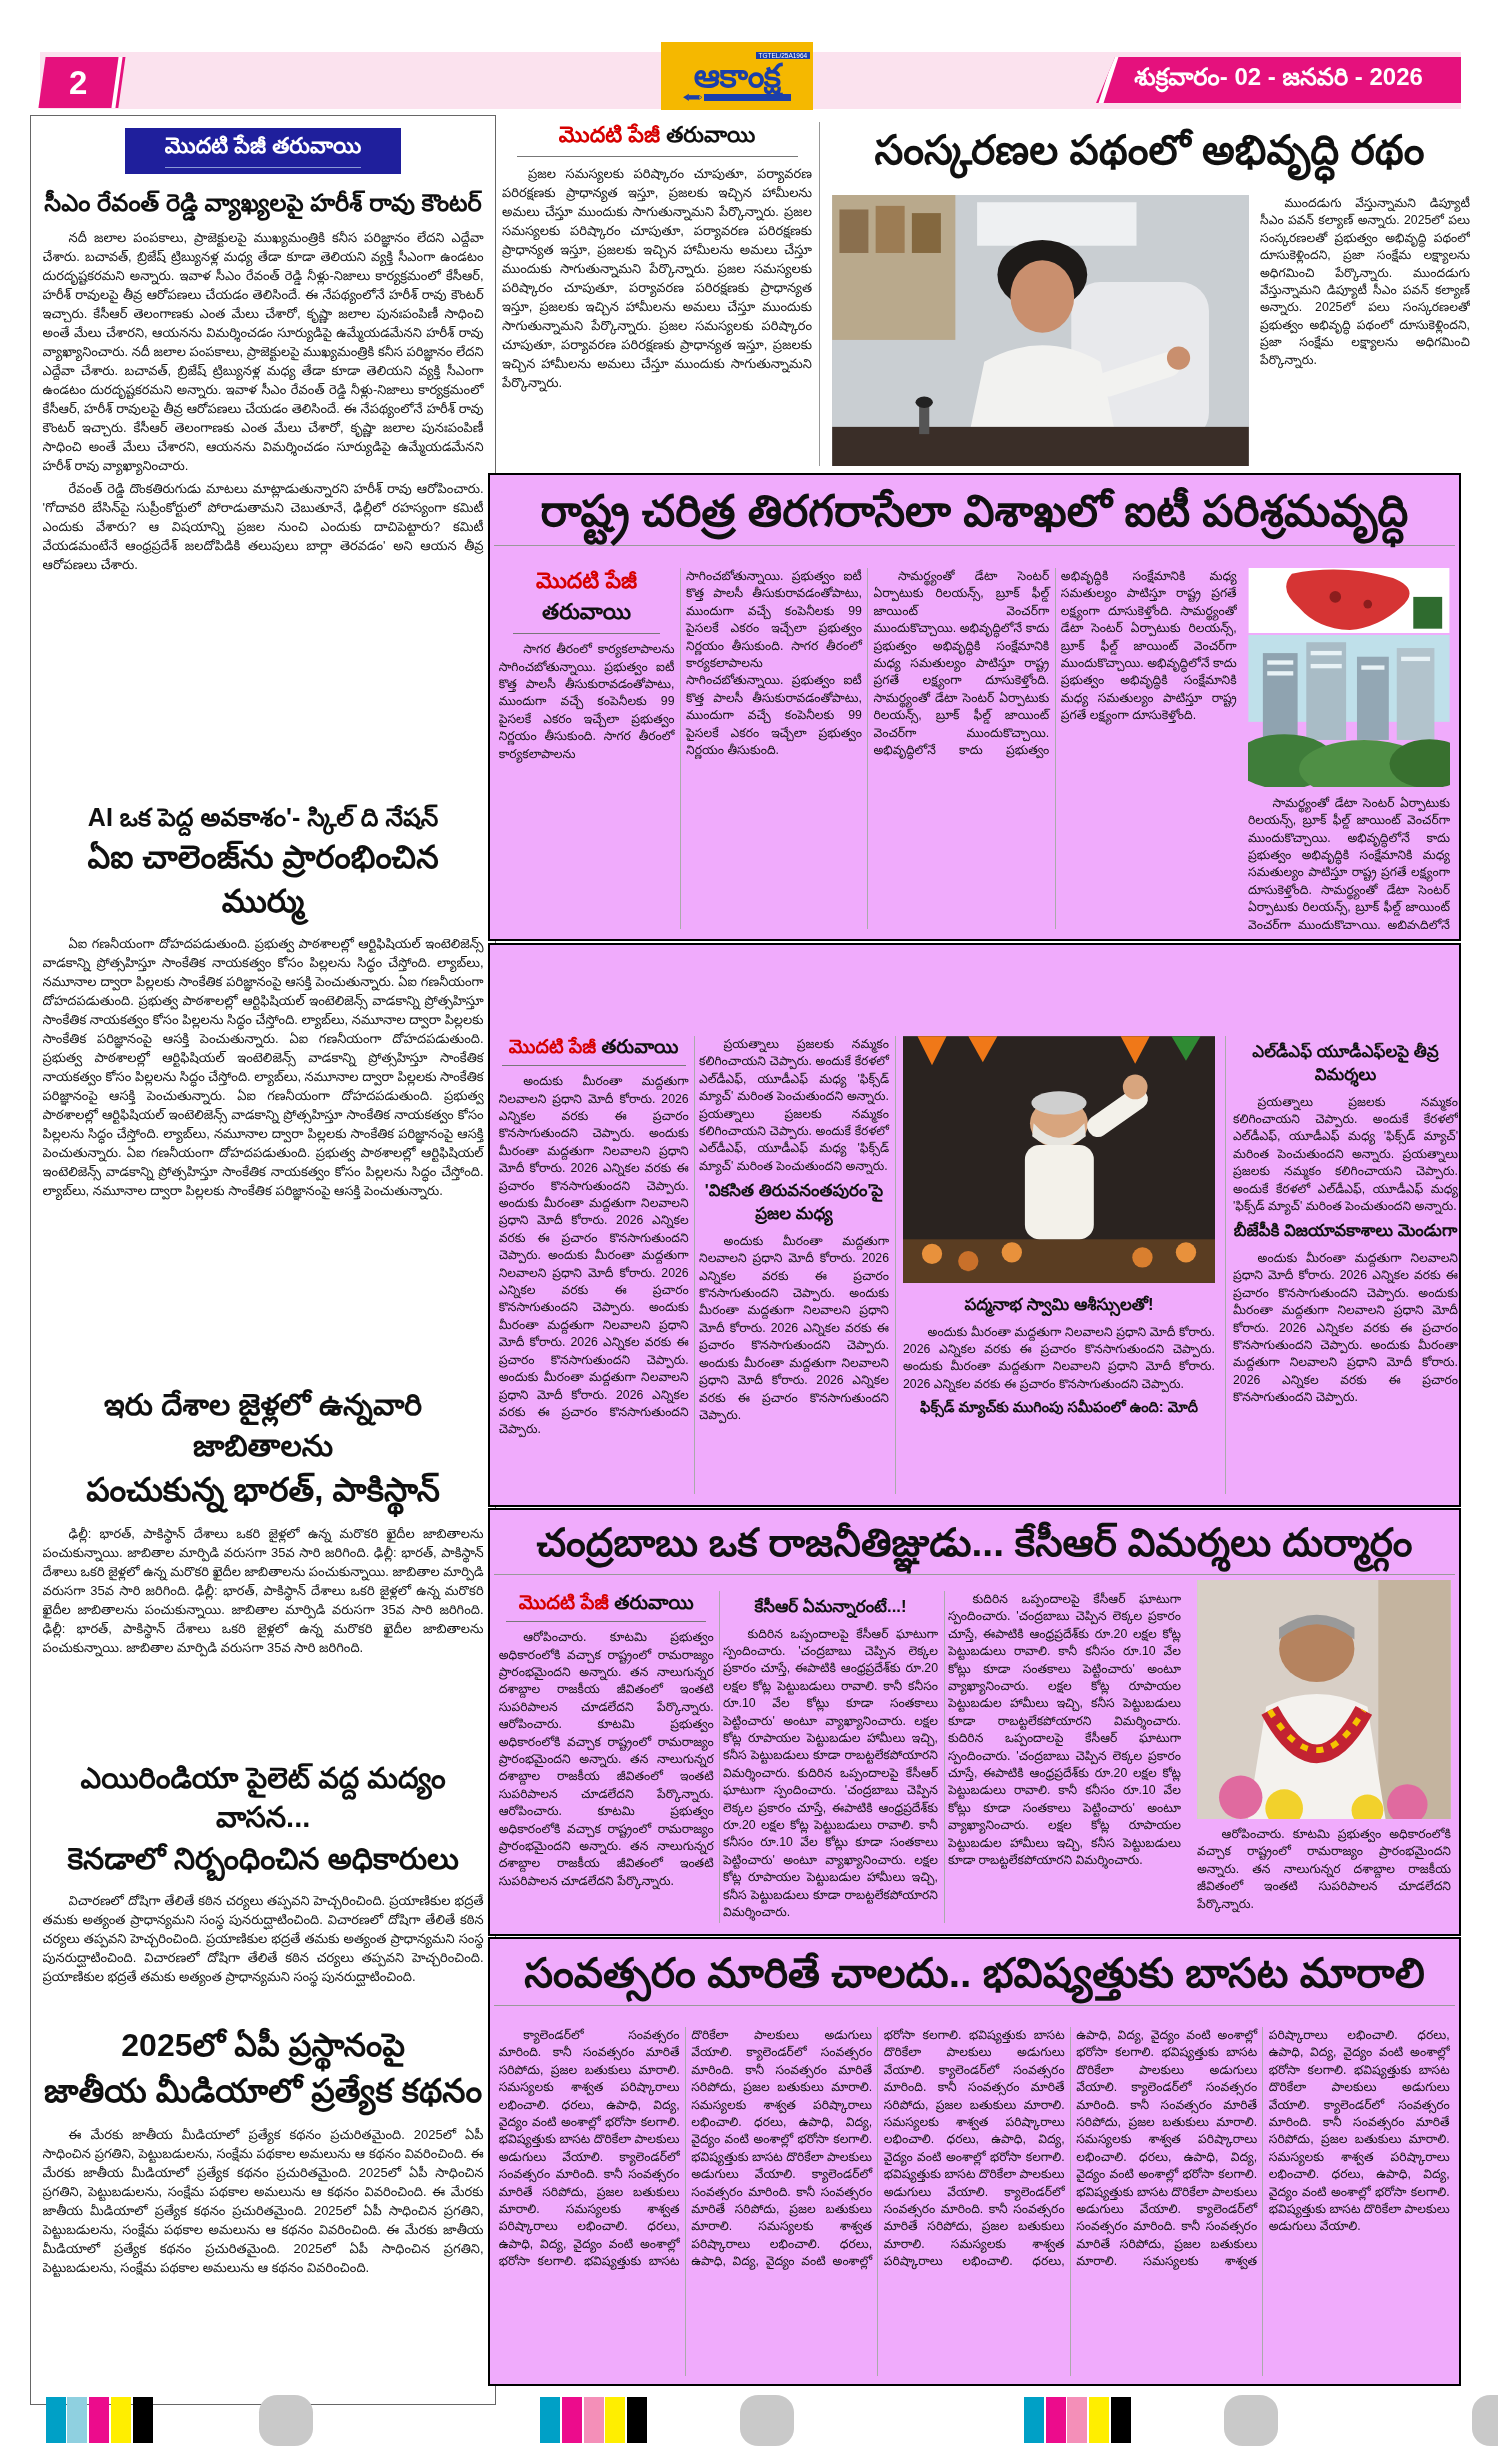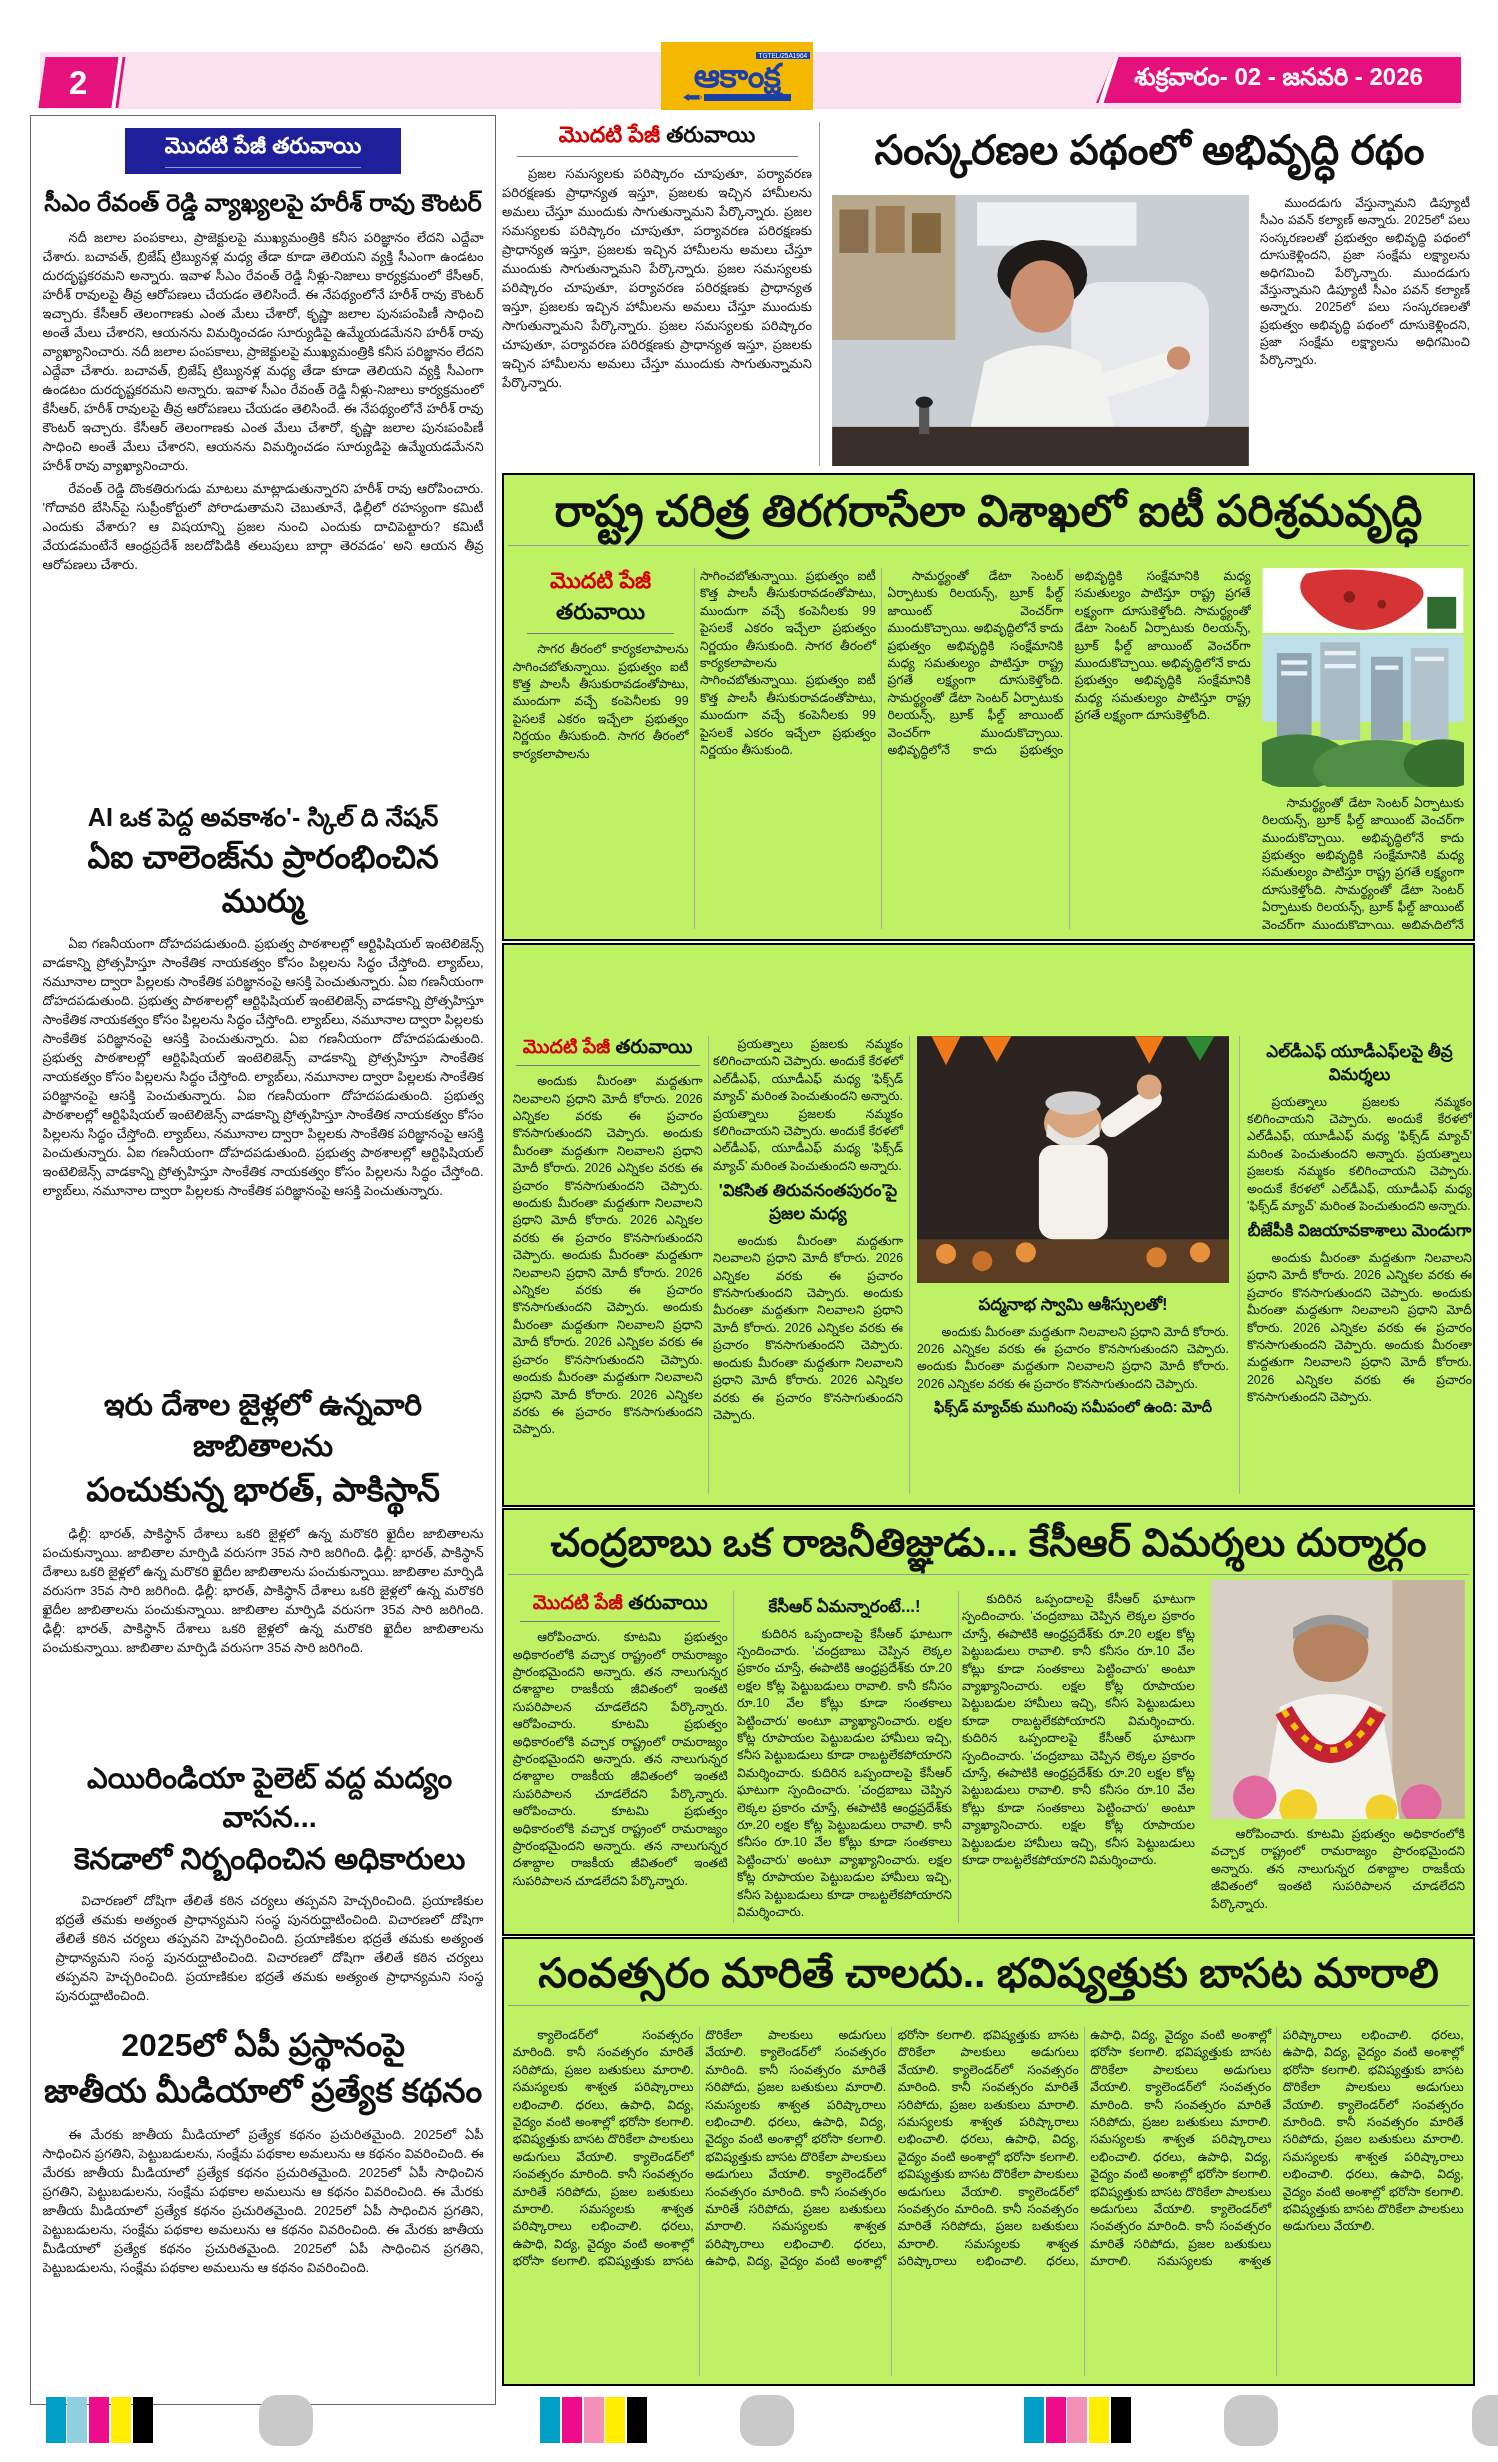--- a/index.html
+++ b/index.html
@@ -40,21 +40,21 @@
   .mid-top{position:absolute;left:502px;top:115px;width:969px;height:355px;}
   .mid-subcol{position:absolute;left:0;top:7.3px;width:310px;height:344px;overflow:hidden;border-right:0.7px solid #999;padding-right:7.3px;}
   .redlabel{font-size:22px;font-weight:bold;text-align:center;border-bottom:0.7px solid #777;
             padding-bottom:2.9px;margin:0 14.5px 7.3px 14.5px;text-indent:0;}
   .redlabel .r{color:#d60000;} .redlabel .b{color:#111;}
   .tr-head{position:absolute;left:323px;top:0;width:649px;height:70px;font-size:41px;font-weight:bold;
            text-align:center;line-height:70px;}
   .photo-frame{position:absolute;background:#ccc;overflow:hidden;}
   .tr-col{position:absolute;left:758px;top:80px;width:210px;height:271px;overflow:hidden;}
   
-  .boxart{position:absolute;left:502px;width:969px;border:2.2px solid #000;background:#bef264;overflow:hidden;}
+  .boxart{position:absolute;left:488px;width:969px;border:2.2px solid #000;background:#f0abfc;overflow:hidden;}
   .box-head{font-weight:bold;text-align:center;line-height:1.2;padding:10px 5.8px 7.3px 5.8px;border-bottom:0.7px solid #999;margin:0 4.4px;}
   .col{position:absolute;overflow:hidden;}
   .col.rule{border-right:0.7px solid #aaa;}
   .boldline{font-size:14.5px;font-weight:bold;text-align:center;margin:5.8px 0;text-indent:0;}
   
   .cbar{position:absolute;top:2397px;width:20px;height:46px;}
   .cblob{position:absolute;top:2395px;width:54px;height:51px;background:#c9c9c9;border-radius:34%;}
 </style>
 </head>
 <body>
@@ -97,21 +97,21 @@
       <div class="hl-big">ఏఐ చాలెంజ్‌ను ప్రారంభించిన ముర్ము</div>
       <p class="body-txt">ఏఐ గణనీయంగా దోహదపడుతుంది. ప్రభుత్వ పాఠశాలల్లో ఆర్టిఫిషియల్ ఇంటెలిజెన్స్ వాడకాన్ని ప్రోత్సహిస్తూ సాంకేతిక నాయకత్వం కోసం పిల్లలను సిద్ధం చేస్తోంది. ల్యాబ్‌లు, నమూనాల ద్వారా పిల్లలకు సాంకేతిక పరిజ్ఞానంపై ఆసక్తి పెంచుతున్నారు. ఏఐ గణనీయంగా దోహదపడుతుంది. ప్రభుత్వ పాఠశాలల్లో ఆర్టిఫిషియల్ ఇంటెలిజెన్స్ వాడకాన్ని ప్రోత్సహిస్తూ సాంకేతిక నాయకత్వం కోసం పిల్లలను సిద్ధం చేస్తోంది. ల్యాబ్‌లు, నమూనాల ద్వారా పిల్లలకు సాంకేతిక పరిజ్ఞానంపై ఆసక్తి పెంచుతున్నారు. ఏఐ గణనీయంగా దోహదపడుతుంది. ప్రభుత్వ పాఠశాలల్లో ఆర్టిఫిషియల్ ఇంటెలిజెన్స్ వాడకాన్ని ప్రోత్సహిస్తూ సాంకేతిక నాయకత్వం కోసం పిల్లలను సిద్ధం చేస్తోంది. ల్యాబ్‌లు, నమూనాల ద్వారా పిల్లలకు సాంకేతిక పరిజ్ఞానంపై ఆసక్తి పెంచుతున్నారు. ఏఐ గణనీయంగా దోహదపడుతుంది. ప్రభుత్వ పాఠశాలల్లో ఆర్టిఫిషియల్ ఇంటెలిజెన్స్ వాడకాన్ని ప్రోత్సహిస్తూ సాంకేతిక నాయకత్వం కోసం పిల్లలను సిద్ధం చేస్తోంది. ల్యాబ్‌లు, నమూనాల ద్వారా పిల్లలకు సాంకేతిక పరిజ్ఞానంపై ఆసక్తి పెంచుతున్నారు. ఏఐ గణనీయంగా దోహదపడుతుంది. ప్రభుత్వ పాఠశాలల్లో ఆర్టిఫిషియల్ ఇంటెలిజెన్స్ వాడకాన్ని ప్రోత్సహిస్తూ సాంకేతిక నాయకత్వం కోసం పిల్లలను సిద్ధం చేస్తోంది. ల్యాబ్‌లు, నమూనాల ద్వారా పిల్లలకు సాంకేతిక పరిజ్ఞానంపై ఆసక్తి పెంచుతున్నారు.</p>
     </div>
 
     <div class="art" style="height:374px;">
       <div class="hl-mid" style="font-size:30px;">ఇరు దేశాల జైళ్లలో ఉన్నవారి జాబితాలను</div>
       <div class="hl-big" style="font-size:33px;text-align:center;">పంచుకున్న భారత్, పాకిస్థాన్</div>
       <p class="body-txt">ఢిల్లీ: భారత్, పాకిస్థాన్ దేశాలు ఒకరి జైళ్లలో ఉన్న మరొకరి ఖైదీల జాబితాలను పంచుకున్నాయి. జాబితాల మార్పిడి వరుసగా 35వ సారి జరిగింది. ఢిల్లీ: భారత్, పాకిస్థాన్ దేశాలు ఒకరి జైళ్లలో ఉన్న మరొకరి ఖైదీల జాబితాలను పంచుకున్నాయి. జాబితాల మార్పిడి వరుసగా 35వ సారి జరిగింది. ఢిల్లీ: భారత్, పాకిస్థాన్ దేశాలు ఒకరి జైళ్లలో ఉన్న మరొకరి ఖైదీల జాబితాలను పంచుకున్నాయి. జాబితాల మార్పిడి వరుసగా 35వ సారి జరిగింది. ఢిల్లీ: భారత్, పాకిస్థాన్ దేశాలు ఒకరి జైళ్లలో ఉన్న మరొకరి ఖైదీల జాబితాలను పంచుకున్నాయి. జాబితాల మార్పిడి వరుసగా 35వ సారి జరిగింది.</p>
     </div>
 
-    <div class="art" style="height:265px;margin-left:13px;">
+    <div class="art" style="height:265px;">
       <div class="hl-mid" style="font-size:29px;">ఎయిరిండియా పైలెట్ వద్ద మద్యం వాసన...</div>
       <div class="hl-big" style="font-size:30px;">కెనడాలో నిర్బంధించిన అధికారులు</div>
       <p class="body-txt">విచారణలో దోషిగా తేలితే కఠిన చర్యలు తప్పవని హెచ్చరించింది. ప్రయాణికుల భద్రతే తమకు అత్యంత ప్రాధాన్యమని సంస్థ పునరుద్ఘాటించింది. విచారణలో దోషిగా తేలితే కఠిన చర్యలు తప్పవని హెచ్చరించింది. ప్రయాణికుల భద్రతే తమకు అత్యంత ప్రాధాన్యమని సంస్థ పునరుద్ఘాటించింది. విచారణలో దోషిగా తేలితే కఠిన చర్యలు తప్పవని హెచ్చరించింది. ప్రయాణికుల భద్రతే తమకు అత్యంత ప్రాధాన్యమని సంస్థ పునరుద్ఘాటించింది.</p>
     </div>
 
     <div class="art" style="height:363px;">
       <div class="hl-mid" style="font-size:32px;">2025లో ఏపీ ప్రస్థానంపై</div>
       <div class="hl-big" style="font-size:33px;">జాతీయ మీడియాలో ప్రత్యేక కథనం</div>
       <p class="body-txt">ఈ మేరకు జాతీయ మీడియాలో ప్రత్యేక కథనం ప్రచురితమైంది. 2025లో ఏపీ సాధించిన ప్రగతిని, పెట్టుబడులను, సంక్షేమ పథకాల అమలును ఆ కథనం వివరించింది. ఈ మేరకు జాతీయ మీడియాలో ప్రత్యేక కథనం ప్రచురితమైంది. 2025లో ఏపీ సాధించిన ప్రగతిని, పెట్టుబడులను, సంక్షేమ పథకాల అమలును ఆ కథనం వివరించింది. ఈ మేరకు జాతీయ మీడియాలో ప్రత్యేక కథనం ప్రచురితమైంది. 2025లో ఏపీ సాధించిన ప్రగతిని, పెట్టుబడులను, సంక్షేమ పథకాల అమలును ఆ కథనం వివరించింది. ఈ మేరకు జాతీయ మీడియాలో ప్రత్యేక కథనం ప్రచురితమైంది. 2025లో ఏపీ సాధించిన ప్రగతిని, పెట్టుబడులను, సంక్షేమ పథకాల అమలును ఆ కథనం వివరించింది.</p>
     </div>

